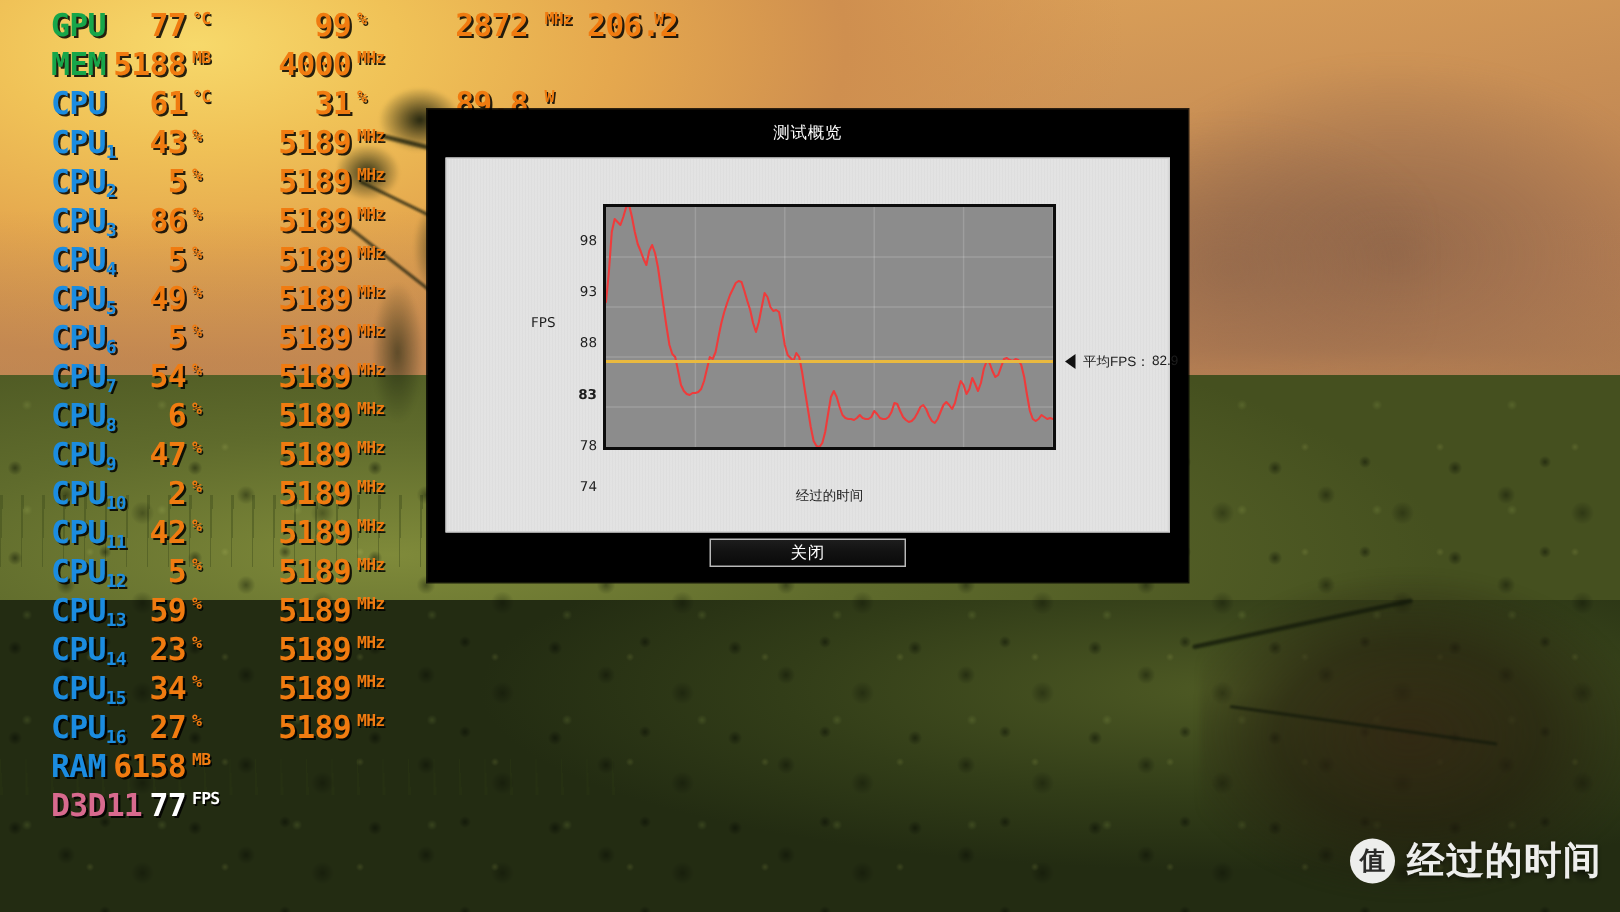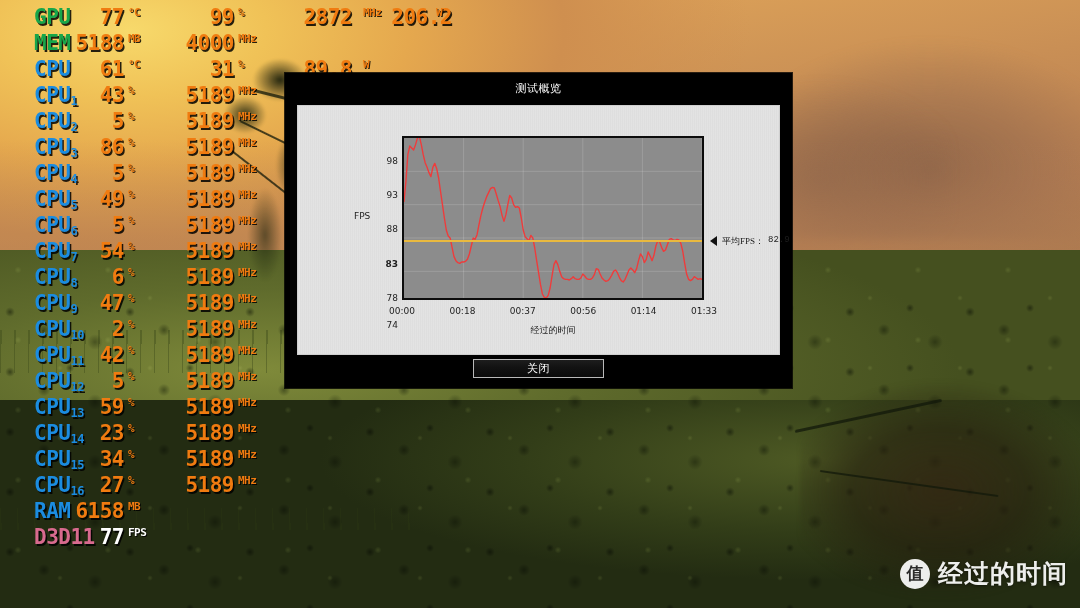--- a/index.html
+++ b/index.html
@@ -233,28 +233,28 @@
     position: absolute;
     width: 0; height: 0;
     border-top: 5px solid transparent;
     border-bottom: 5px solid transparent;
     border-right: 7px solid #111;
   }
   .avg-label {
     position: absolute;
     font-size: 9px;
     color: #1d1d1d;
-    font-family: Liberation Serif, serif;
+    font-family: Liberation Sans, sans-serif;
     white-space: nowrap;
   }
   .avg-value {
     position: absolute;
     font-size: 9px;
     color: #1d1d1d;
-    font-family: Liberation Mono, monospace;
+    font-family: Liberation Sans, sans-serif;
   }
 
   .ytick {
     position: absolute;
     right: 0;
     width: 40px;
     text-align: right;
     font-size: 9px;
     color: #1d1d1d;
     font-family: "DejaVu Sans", sans-serif;
@@ -544,28 +544,20 @@
               </g>
             <polyline fill="none" stroke-width="1.4" stroke-linejoin="round" stroke-linecap="round" stroke="#ef3b3b" points="0.00,64.92 1.95,44.42 3.90,17.08 5.85,8.20 7.79,10.25 9.74,12.30 11.69,6.83 13.64,0.00 15.59,-1.37 17.54,6.83 19.48,17.08 21.43,25.28 23.38,30.07 25.33,35.53 27.28,39.63 29.23,30.07 31.17,25.97 33.12,31.43 35.07,41.00 37.02,54.67 38.97,68.33 40.92,82.00 42.86,94.30 44.81,100.45 46.76,102.50 48.71,112.07 50.66,121.63 52.61,125.73 54.55,127.78 56.50,128.47 58.45,127.10 60.40,127.10 62.35,126.42 64.30,124.37 66.25,118.90 68.19,110.70 70.14,102.50 72.09,103.87 74.04,99.08 75.99,88.83 77.94,79.27 79.88,71.75 81.83,65.60 83.78,60.13 85.73,56.03 87.68,51.93 89.63,50.57 91.57,51.25 93.52,57.40 95.47,64.23 97.42,70.38 99.37,79.27 101.32,85.42 103.26,78.58 105.21,68.33 107.16,58.77 109.11,61.50 111.06,68.33 113.01,71.07 114.95,70.38 116.90,71.75 118.85,82.00 120.80,94.30 122.75,101.13 124.70,103.18 126.65,105.23 128.59,99.77 130.54,102.50 132.49,112.75 134.44,125.73 136.39,138.03 138.34,150.33 140.28,159.90 142.23,163.32 144.18,164.00 146.13,161.27 148.08,153.75 150.03,141.45 151.97,129.83 153.92,125.73 155.87,129.83 157.82,136.67 159.77,142.13 161.72,144.18 163.66,144.87 165.61,144.87 167.56,145.55 169.51,144.18 171.46,142.13 173.41,144.18 175.35,144.87 177.30,144.87 179.25,143.50 181.20,139.40 183.15,141.45 185.10,144.18 187.05,144.87 188.99,144.87 190.94,143.50 192.89,140.08 194.84,133.93 196.79,134.62 198.74,139.40 200.68,143.50 202.63,145.55 204.58,146.92 206.53,146.23 208.48,144.18 210.43,140.77 212.37,136.67 214.32,135.30 216.27,138.03 218.22,142.82 220.17,146.23 222.12,147.60 224.06,144.87 226.01,140.08 227.96,135.30 229.91,133.25 231.86,135.30 233.81,138.03 235.75,133.93 237.70,125.73 239.65,118.90 241.60,121.63 243.55,127.78 245.50,124.37 247.45,116.85 249.39,120.95 251.34,125.73 253.29,120.27 255.24,110.70 257.19,105.23 259.14,106.60 261.08,112.07 263.03,116.17 264.98,114.80 266.93,109.33 268.88,103.87 270.83,103.18 272.77,104.55 274.72,105.23 276.67,103.87 278.62,104.55 280.57,107.97 282.52,116.17 284.46,128.47 286.41,139.40 288.36,144.87 290.31,146.23 292.26,144.87 294.21,142.13 296.15,143.50 298.10,144.87 300.05,144.18 302.00,144.87"></polyline>
           </svg>
           <div class="avg-line" style="top: 102.183px; background: rgb(233, 185, 63);"></div>
         </div>
 
         <div class="avg-marker" style="left: 412px; top: 130.183px;"></div>
         <div class="avg-label" style="left: 424px; top: 129.183px;">平均FPS：</div>
         <div class="avg-value" style="left: 470px; top: 129.183px;">82.9</div>
 
-        <div class="xtick-row">
-            <div class="xtick" style="left: 0px;">00:00</div>
-            <div class="xtick" style="left: 60.4px;">00:18</div>
-            <div class="xtick" style="left: 120.8px;">00:37</div>
-            <div class="xtick" style="left: 181.2px;">00:56</div>
-            <div class="xtick" style="left: 241.6px;">01:14</div>
-            <div class="xtick" style="left: 302px;">01:33</div>
-          </div>
         <div class="axis-label-x">经过的时间</div>
       </div>
     </div>
 
     <div class="close-btn">关闭</div>
   </div>
 
   <div class="watermark">
     <div class="wm-badge">值</div>
     <div class="wm-text">经过的时间</div>

